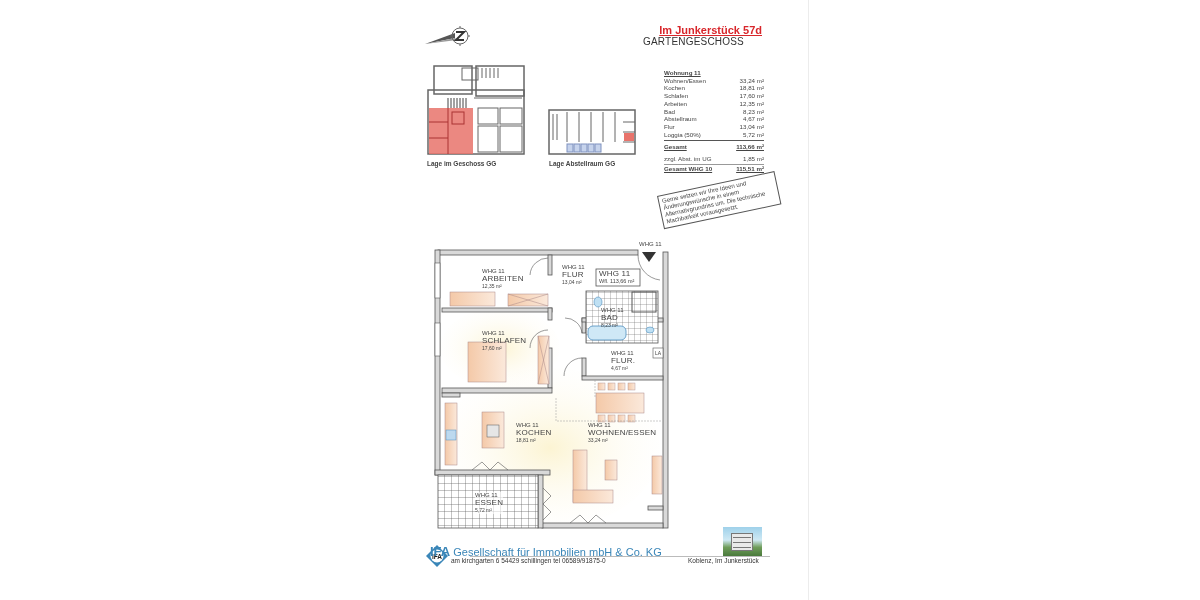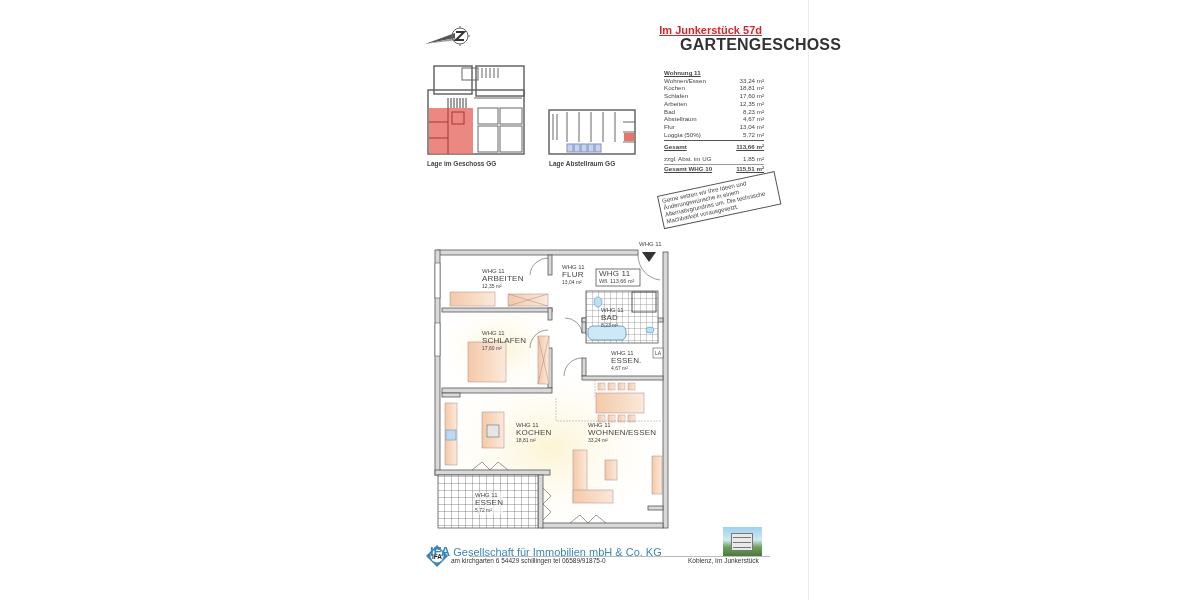--- a/index.html
+++ b/index.html
@@ -3,21 +3,21 @@
 <meta charset="utf-8">
 <style>
   * { box-sizing: border-box; margin: 0; padding: 0; }
   html, body { width: 1200px; height: 600px; background: #ffffff; overflow: hidden; }
   body { position: relative; font-family: "Liberation Sans", sans-serif; color: #333; }
   .abs { position: absolute; }
   .page-edge { position: absolute; left: 808px; top: 0; width: 1px; height: 600px; background: #ececec; }
 
   
   .addr { right: 438px; top: 24px; font-size: 11px; font-weight: bold; color: #d8262b; text-decoration: underline; text-align: right; white-space: nowrap; }
-  .floor { left: 680px; top: 36px; font-size: 16px; font-weight: bold; color: #333; letter-spacing: 0.2px; white-space: nowrap; }
+  .floor { left: 643px; top: 36px; font-size: 10px; font-weight: normal; color: #333; letter-spacing: 0.2px; white-space: nowrap; }
 
   
   .area-table { left: 664px; top: 69px; width: 100px; font-size: 6.2px; color: #444; line-height: 7.7px; }
   .area-table .head { font-weight: bold; text-decoration: underline; }
   .area-table .row { display: flex; justify-content: space-between; }
   .area-table .sum { font-weight: bold; text-decoration: underline; margin-top: 2px; }
   .area-table .sep { border-top: 1px solid #555; margin-top: 2px; }
   .area-table .gap { height: 4px; }
   .area-table .total { font-weight: bold; text-decoration: underline; border-top: 1px solid #999; margin-top:1px; }
 
@@ -299,21 +299,21 @@
     <div class="nm">BAD</div>
     <div class="ar">8,23 m²</div>
   </div>
 <div class="abs room-label" style="left:482px;top:330px">
     <div>WHG 11</div>
     <div class="nm">SCHLAFEN</div>
     <div class="ar">17,60 m²</div>
   </div>
 <div class="abs room-label" style="left:611px;top:350px">
     <div>WHG 11</div>
-    <div class="nm">ESSEN.</div>
+    <div class="nm">FLUR.</div>
     <div class="ar">4,67 m²</div>
   </div>
 <div class="abs room-label" style="left:516px;top:422px">
     <div>WHG 11</div>
     <div class="nm">KOCHEN</div>
     <div class="ar">18,81 m²</div>
   </div>
 <div class="abs room-label" style="left:588px;top:422px">
     <div>WHG 11</div>
     <div class="nm">WOHNEN/ESSEN</div>

